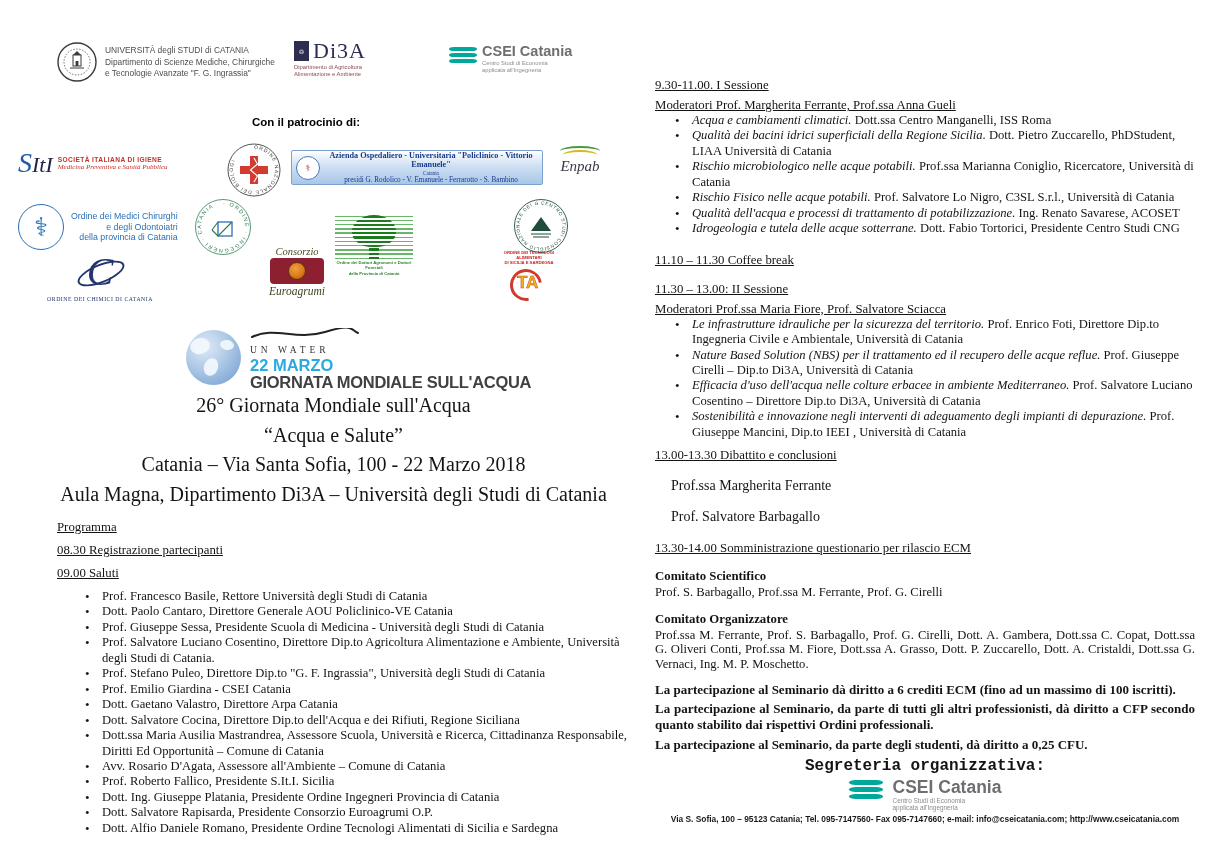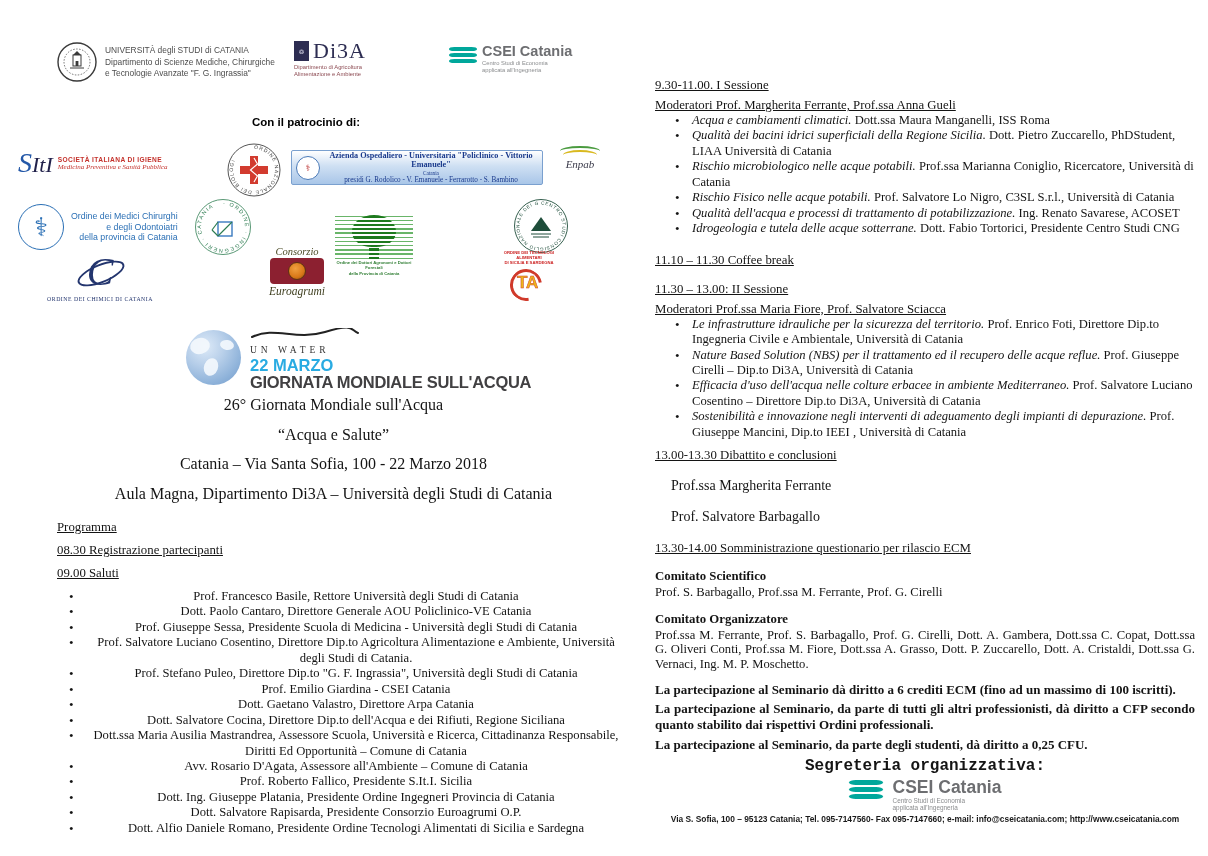--- a/index.html
+++ b/index.html
@@ -45,21 +45,21 @@
   .poli-emblem { width:22px; height:22px; border-radius:50%; background:#fff; border:1px solid #4a7ab8; flex:0 0 auto;
      display:flex; align-items:center; justify-content:center; font-size:9px; color:#b33; }
   .poli-text { flex:1; text-align:center; color:#1a3a8c; }
   .poli-l1 { font-weight:bold; font-size:8.2px; line-height:9.5px; }
   .poli-l2 { font-size:5.2px; line-height:6px; }
   .poli-l3 { font-size:7.2px; line-height:8.5px; }
 
   #logo-enpab { left:554px; top:146px; width:52px; text-align:center; }
   .enpab-arc { width:40px; height:8px; margin:0 auto; border-top:2.5px solid #4a9b3f; border-radius:50%; }
   .enpab-arc.y { border-top-color:#d9b91f; margin-top:-6px; width:34px; }
-  .enpab-name { font-style:italic; font-size:11px; color:#3a3a4a; margin-top:-2px; }
+  .enpab-name { font-style:italic; font-size:15px; color:#3a3a4a; margin-top:-2px; }
 
   #logo-medici { left:18px; top:204px; display:flex; gap:7px; align-items:center; }
   .medici-seal { width:46px; height:46px; border-radius:50%; border:1.5px solid #2a6fb5; display:flex; align-items:center; justify-content:center;
      color:#2a6fb5; font-size:26px; box-sizing:border-box; }
   .medici-text { font-family:"Liberation Sans",sans-serif; font-size:8.8px; line-height:10.8px; color:#2a6fb5; text-align:right; }
 
   #logo-ingegneri { left:194px; top:198px; }
   #logo-agronomi { left:333px; top:213px; width:82px; text-align:center; }
   .agro-stripes { position:relative; width:78px; height:46px; margin:0 auto;
      background:repeating-linear-gradient(0deg,#69b569 0 1.4px,transparent 1.4px 4.2px); }
@@ -101,26 +101,26 @@
   .uw-globe i.g1 { left:4px; top:8px; width:20px; height:16px; transform:rotate(-15deg); }
   .uw-globe i.g2 { left:18px; top:28px; width:14px; height:18px; transform:rotate(20deg); }
   .uw-globe i.g3 { left:34px; top:10px; width:14px; height:10px; transform:rotate(10deg); }
   .uw-text { padding-top:8px; }
   .uw-brand { font-size:9.5px; letter-spacing:4px; color:#333; margin-top:1px; }
   .uw-date { font-family:"Liberation Sans",sans-serif; font-weight:bold; font-size:16.5px; line-height:17px; color:#29abe2; margin-top:2px; }
   .uw-title { font-family:"Liberation Sans",sans-serif; font-weight:bold; font-size:16.5px; line-height:17px; color:#414042; letter-spacing:-0.3px; }
 
   
   #event-block { left:55px; top:397px; width:557px; text-align:center; }
-  #event-block p { margin:0 0 13.5px; font-size:16px; line-height:16px; }
+  #event-block p { margin:0 0 13.5px; font-size:20px; line-height:16px; }
 
   #program-head { left:57px; top:520px; }
   #program-head p { margin:0 0 7.5px; font-size:12.8px; line-height:15.5px; }
 
-  #saluti { left:86px; top:589px; width:540px;text-align:center; }
+  #saluti { left:102px; top:589px; width:540px; }
   #saluti ul, #rcol ul { list-style:none; margin:0; padding:0; }
   #saluti li, #rcol li { position:relative; font-size:12.6px; line-height:15.45px; }
   #saluti li::before, #rcol li::before { content:"•"; position:absolute; left:-17px; top:0; font-size:13px; }
 
   
   #rcol { left:655px; top:0; width:540px; }
   .rh { font-size:12.8px; line-height:16px; margin:0; }
   #rcol ul { padding-left:37px; }
   #rcol li i { font-style:italic; }
   .mt-s1 { margin-top:77px; } .mt-mod { margin-top:4px; } .mt-ul { margin-top:9px; }
@@ -346,21 +346,21 @@
       <li>Dott. Alfio Daniele Romano, Presidente Ordine Tecnologi Alimentati di Sicilia e Sardegna</li>
     </ul>
   </div>
 
   <div class="abs" id="rcol">
 
     <p class="rh mt-s1"><span class="u">9.30-11.00. I Sessione</span></p>
     <p class="rh mt-mod"><span class="u">Moderatori Prof. Margherita Ferrante, Prof.ssa Anna Gueli</span></p>
 
     <ul class="mt-ul">
-      <li><i>Acqua e cambiamenti climatici.</i> <span>Dott.ssa Maura Manganelli, ISS Roma</span></li>
+      <li><i>Acqua e cambiamenti climatici.</i> <span>Dott.ssa Centro Manganelli, ISS Roma</span></li>
       <li><i>Qualità dei bacini idrici superficiali della Regione Sicilia.</i> <span>Dott. Pietro Zuccarello, PhDStudent, LIAA Università di Catania</span></li>
       <li><i>Rischio microbiologico nelle acque potabili.</i> <span>Prof.ssa Marianna Coniglio, Ricercatore, Università di Catania</span></li>
       <li><i>Rischio Fisico nelle acque potabili.</i> <span>Prof. Salvatore Lo Nigro, C3SL S.r.l., Università di Catania</span></li>
       <li><i>Qualità dell'acqua e processi di trattamento di potabilizzazione.</i> <span>Ing. Renato Savarese, ACOSET</span></li>
       <li><i>Idrogeologia e tutela delle acque sotterrane.</i> <span>Dott. Fabio Tortorici, Presidente Centro Studi CNG</span></li>
     </ul>
 
     <p class="rh mt-coffee"><span class="u">11.10 – 11.30 Coffee break</span></p>
 
     <p class="rh mt-s2"><span class="u">11.30 – 13.00: II Sessione</span></p>

